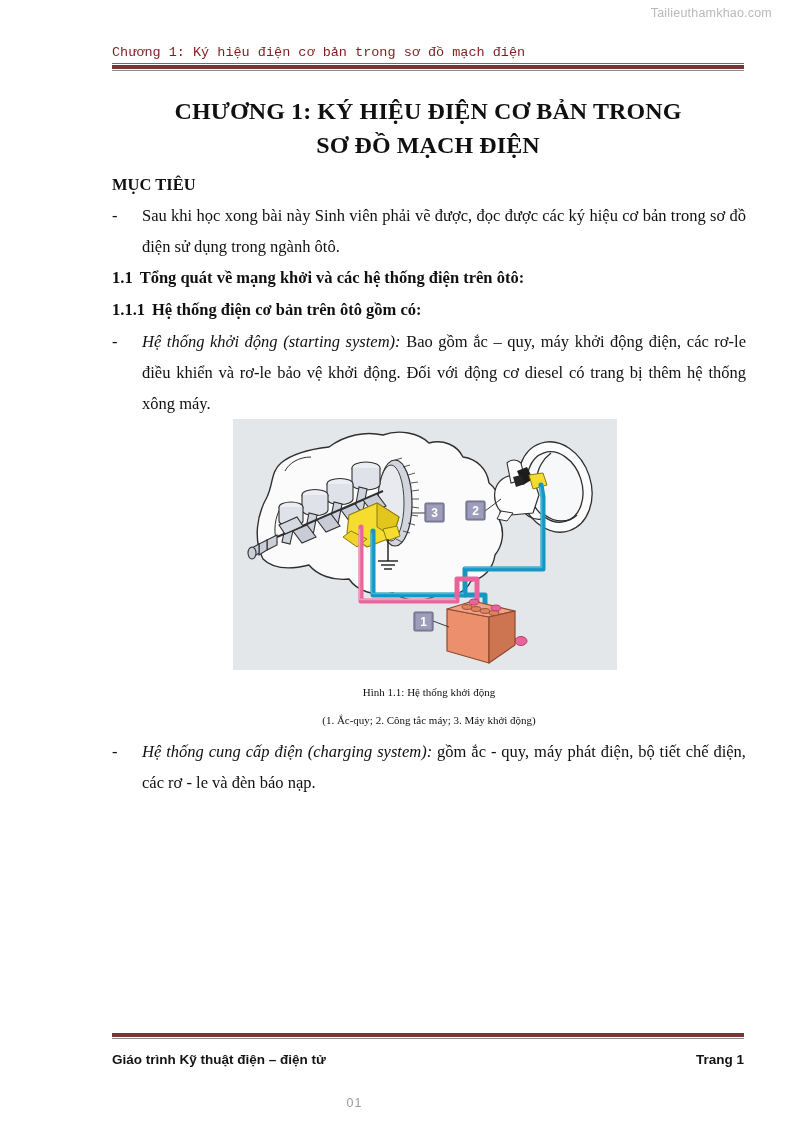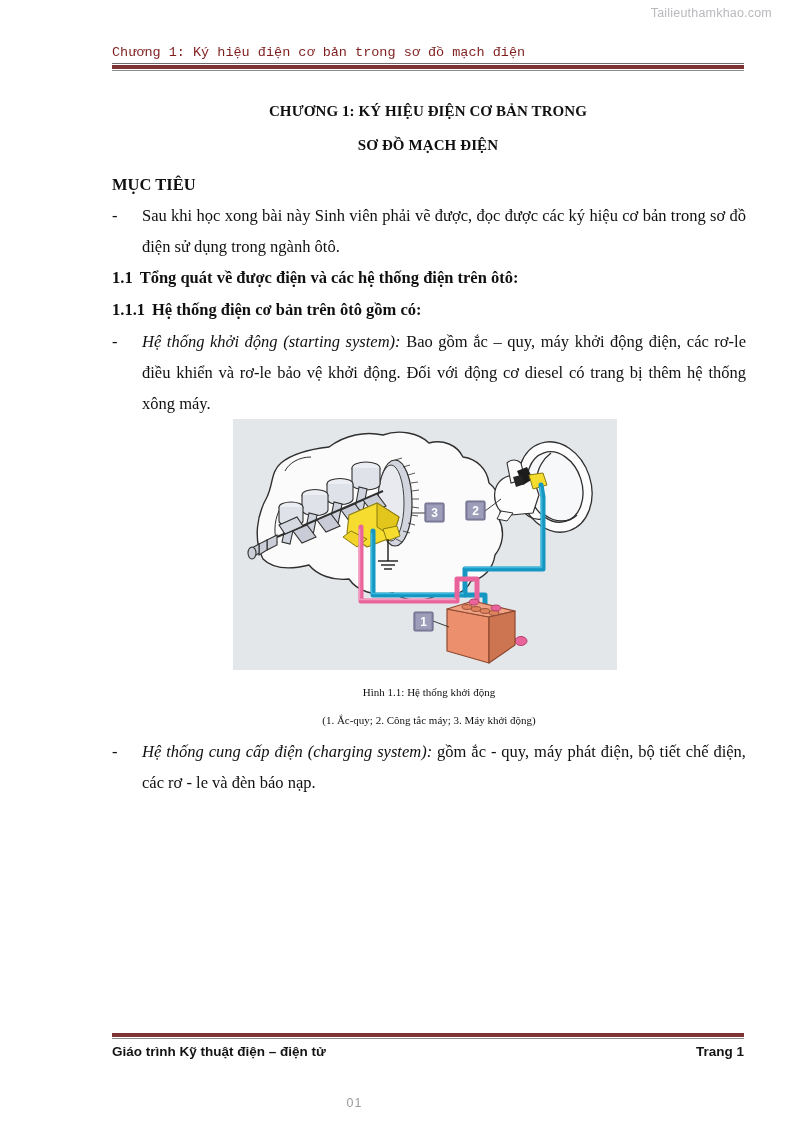--- a/index.html
+++ b/index.html
@@ -69,21 +69,21 @@
   
   .title-block {
     position: absolute;
     left: 112px;
     top: 94px;
     width: 632px;
     text-align: center;
   }
   .title-line {
     font-weight: bold;
-    font-size: 15px;
+    font-size: 24px;
     line-height: 34px;
     letter-spacing: 0.1px;
     white-space: nowrap;
   }
 
   
   .content {
     position: absolute;
     left: 112px;
     top: 170px;
@@ -167,21 +167,21 @@
   }
   .footer-rule-thin {
     height: 1px;
     background: #8a8a8a;
     margin-top: 1px;
   }
   .footer-row {
     display: flex;
     justify-content: space-between;
     align-items: baseline;
-    margin-top: 5px;
+    margin-top: 13px;
     font-family: "Liberation Sans", "DejaVu Sans", sans-serif;
     font-size: 13.5px;
     font-weight: bold;
     color: #141414;
   }
   .page-number {
     position: absolute;
     left: 0;
     top: 1096px;
     width: 709px;
@@ -214,21 +214,21 @@
   <div class="content">
 
     <div class="h-bold">MỤC TIÊU</div>
 
     <div class="bullet-row">
       <div class="bullet-dash">-</div>
       <div class="bullet-body">Sau khi học xong bài này Sinh viên phải vẽ được, đọc được các ký hiệu cơ bản trong sơ đồ điện sử dụng trong ngành ôtô.</div>
     </div>
 
     <div class="sec-head">
-      <span class="num">1.1</span><span>Tổng quát về được điện và các hệ thống điện trên ôtô:</span>
+      <span class="num">1.1</span><span>Tổng quát về mạng khởi và các hệ thống điện trên ôtô:</span>
     </div>
 
     <div class="sec-head">
       <span class="num">1.1.1</span><span>Hệ thống điện cơ bản trên ôtô gồm có:</span>
     </div>
 
     <div class="bullet-row">
       <div class="bullet-dash">-</div>
       <div class="bullet-body"><span class="lead">Hệ thống khởi động (starting system):</span><span> Bao gồm ắc – quy, máy khởi động điện, các rơ-le  điều khiển và rơ-le  bảo vệ khởi động. Đối với động cơ diesel có trang bị thêm hệ thống xông máy.</span></div>
     </div>

